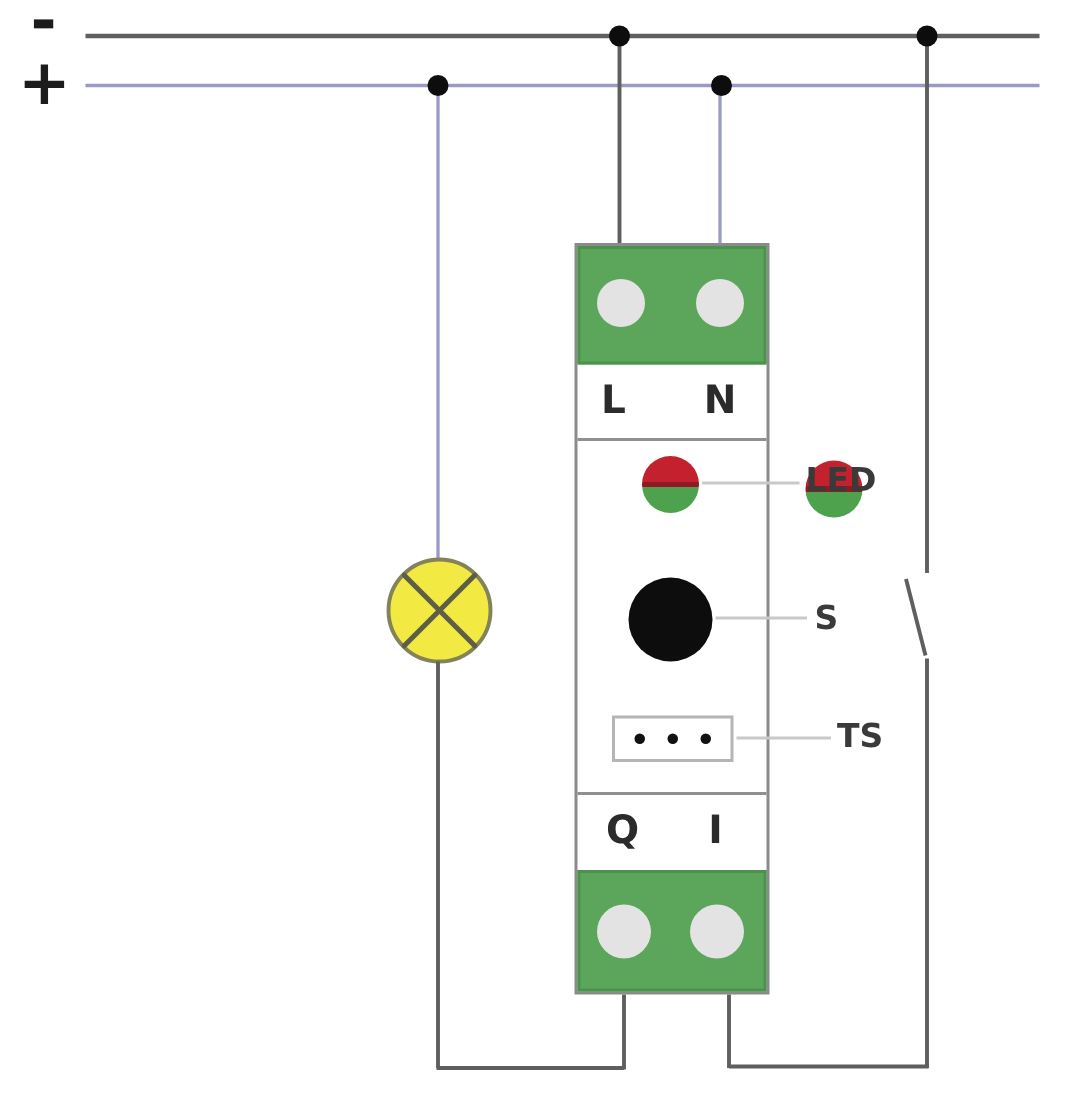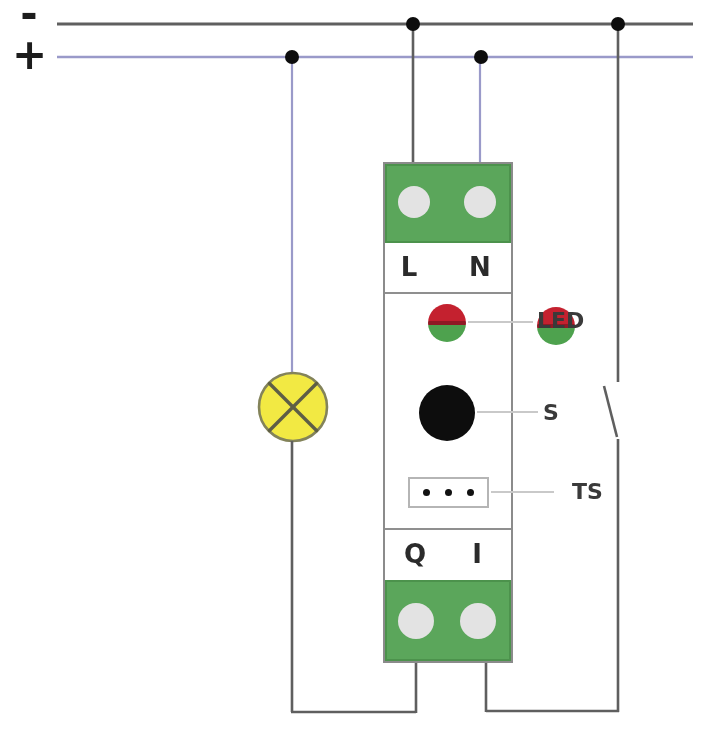--- a/index.html
+++ b/index.html
@@ -85,21 +85,21 @@
   }
   .ts-dot{width:7px;height:7px;border-radius:50%;background:#111111;}
 
   
   .callout{
     position:absolute;z-index:2;
     font-size:22px;font-weight:bold;color:#3a3a3a;line-height:28px;
   }
   .callout.led{left:537px;top:307px;}
   .callout.s{left:543px;top:399px;}
-  .callout.ts{left:558px;top:478px;margin-left:14px;}
+  .callout.ts{left:558px;top:478px;}
 </style>
 </head>
 <body>
 
 <div class="stage">
 
   <svg class="wires-layer" width="710" height="740" viewBox="0 0 710 740">
 
     <line class="rail-neg" x1="57" y1="24" x2="693" y2="24"></line>
     <line class="rail-pos" x1="57" y1="57" x2="693" y2="57"></line>

